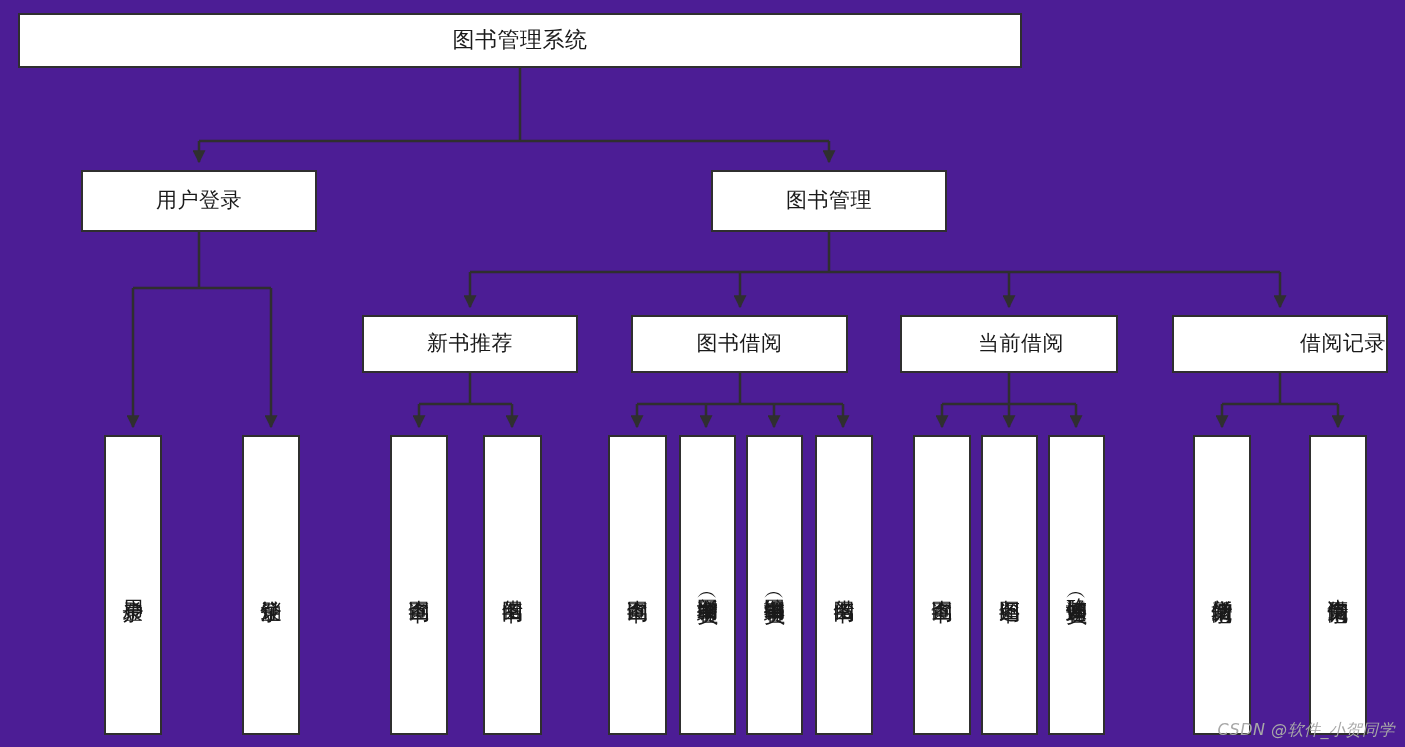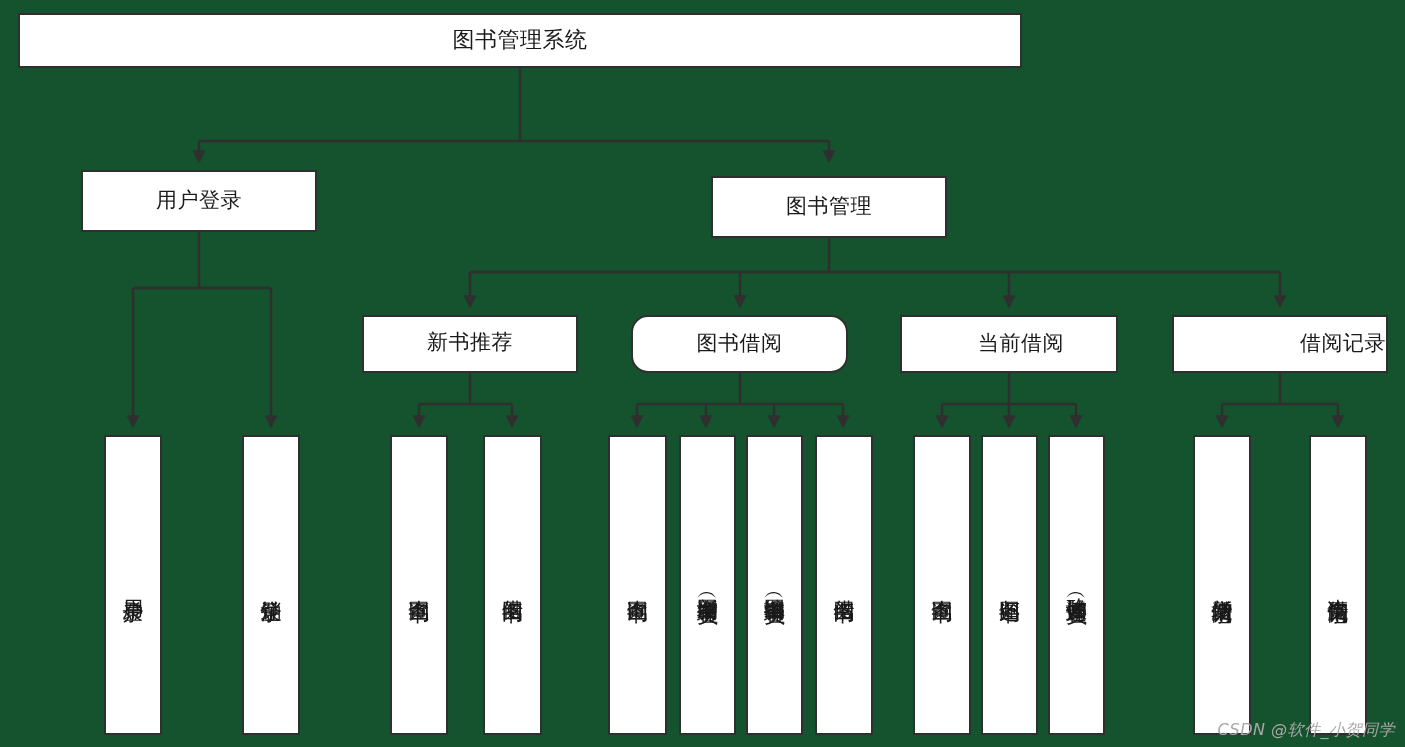--- a/index.html
+++ b/index.html
@@ -10,21 +10,21 @@
   body {
     width: 1405px;
     height: 747px;
     font-family: "DejaVu Sans", "Liberation Sans", sans-serif;
     overflow: hidden;
   }
   #diagram-root {
     position: relative;
     width: 1405px;
     height: 747px;
-    background: #14532d;
+    background: #4c1d95;
   }
   svg.edges {
     position: absolute;
     left: 0;
     top: 0;
     width: 1405px;
     height: 747px;
   }
   .node {
     position: absolute;
@@ -126,28 +126,28 @@
     </g>
   </svg>
 
   <div class="node horiz root" style="left:18px; top:13px; width:1004px; height:55px;">
     <span class="label">图书管理系统</span>
   </div>
 
   <div class="node horiz" style="left:81px; top:170px; width:236px; height:62px;">
     <span class="label">用户登录</span>
   </div>
-  <div class="node horiz" style="left:711px; top:176px; width:236px; height:62px;">
+  <div class="node horiz" style="left:711px; top:170px; width:236px; height:62px;">
     <span class="label">图书管理</span>
   </div>
 
-  <div class="node horiz" style="left:362px; top:315px; width:216px; height:58px;font-family:Liberation Mono, monospace;">
+  <div class="node horiz" style="left:362px; top:315px; width:216px; height:58px;">
     <span class="label">新书推荐</span>
   </div>
-  <div class="node horiz" style="left:631px; top:315px; width:217px; height:58px;border-radius:17px;">
+  <div class="node horiz" style="left:631px; top:315px; width:217px; height:58px;">
     <span class="label">图书借阅</span>
   </div>
   <div class="node horiz" style="left:900px; top:315px; width:218px; height:58px;padding-left:24px;">
     <span class="label">当前借阅</span>
   </div>
   <div class="node horiz" style="left:1172px; top:315px; width:216px; height:58px;justify-content:flex-end;">
     <span class="label">借阅记录</span>
   </div>
 
   <div class="node vert" style="left:104px; top:435px; width:58px; height:300px;">

